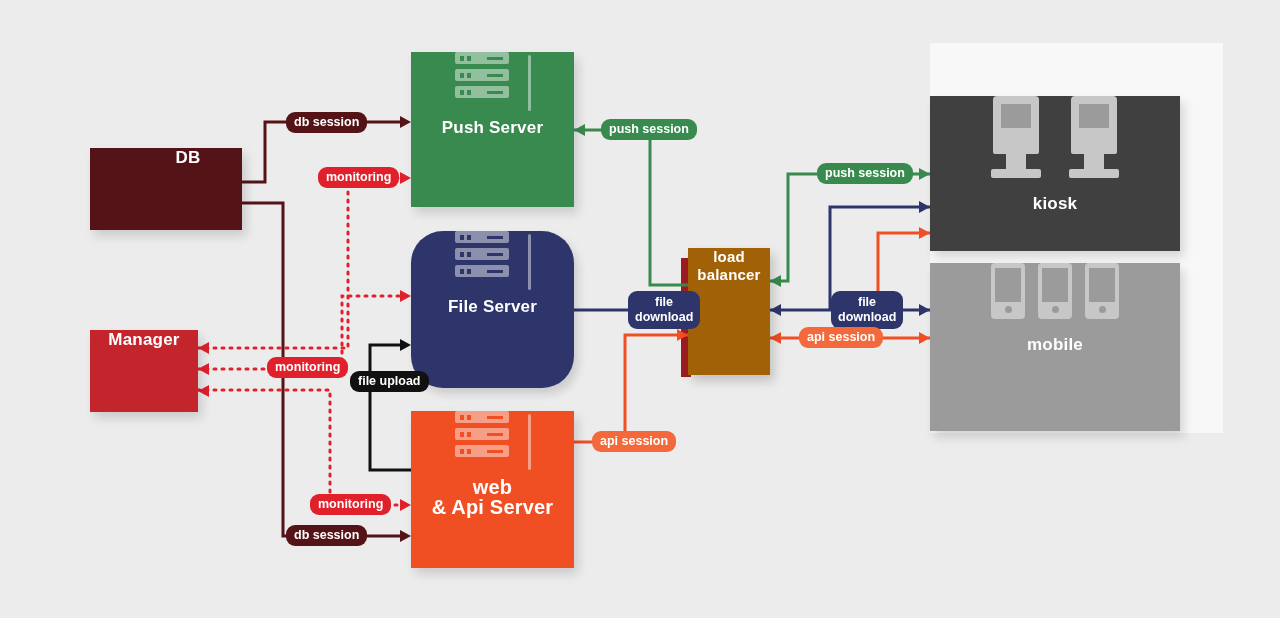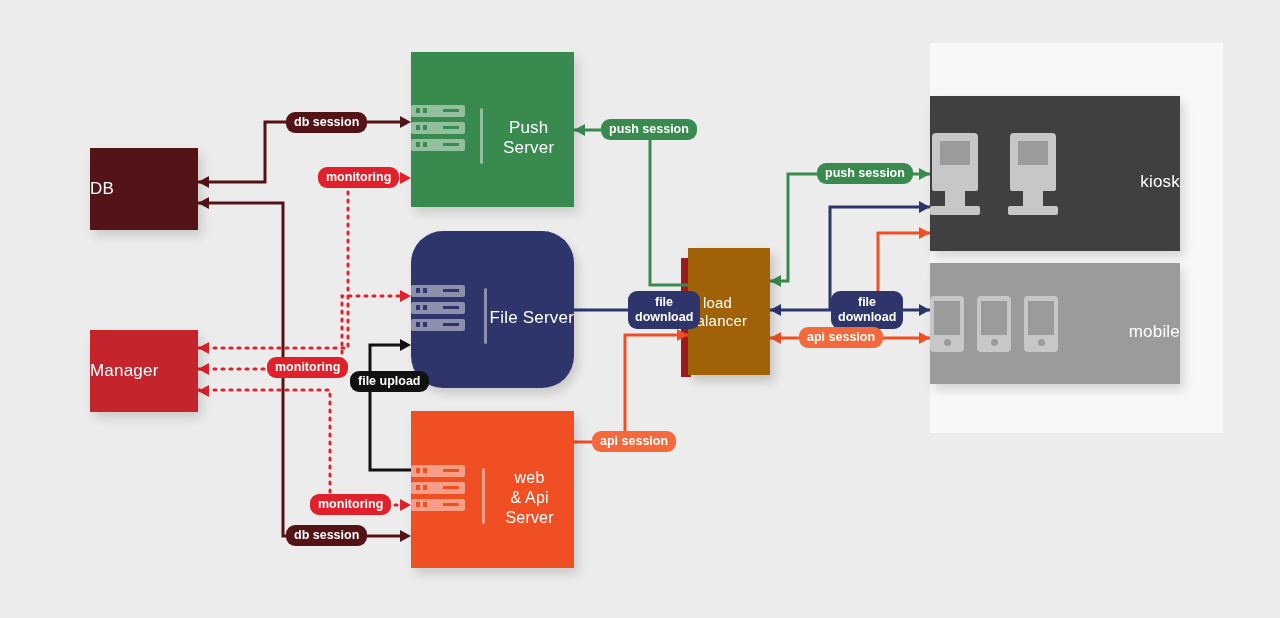--- a/index.html
+++ b/index.html
@@ -8,38 +8,38 @@
     background:#ececec;
   }
   #stage {
     position:relative; width:1280px; height:618px;
     background:#ececec; overflow:hidden;
   }
   
   #client-panel { position:absolute; left:930px; top:43px; width:293px; height:390px; background:#f8f8f8; z-index:0; }
   #lb-shadow { position:absolute; left:681px; top:258px; width:10px; height:119px; background:#9e1c20; z-index:1; }
   #wires { position:absolute; left:0; top:0; z-index:2; }
-  .node { position:absolute; z-index:3; color:#fff; font-weight:normal;
-          display:flex; flex-direction:row; align-items:center; justify-content:space-between;
+  .node { position:absolute; z-index:3; color:#fff; font-weight:bold;
+          display:flex; flex-direction:column; align-items:center; justify-content:flex-start;
           box-shadow:4px 6px 10px rgba(0,0,0,.14); }
   .lbl { position:absolute; z-index:4; color:#fff; font-weight:bold; font-size:12.5px;
          line-height:15px; padding:3px 8px; white-space:nowrap; text-align:center;border-radius:9px; }
   .lbl.two { white-space:normal; width:58px; padding:4px 7px;margin-left:44px; }
   .node-label { white-space:pre-line; text-align:center; font-size:17px; line-height:20px; letter-spacing:.2px; }
   
-  #n-db      { left:90px;  top:148px; width:108px; height:82px;  background:#541317; }
+  #n-db      { left:90px;  top:148px; width:108px; height:82px;  background:#541317;padding-left:44px; }
   #n-manager { left:90px;  top:330px; width:108px; height:82px;  background:#c4242c; }
   #n-push    { left:411px; top:52px;  width:163px; height:155px; background:#398a4f; --bg:#398a4f; }
   #n-file    { left:411px; top:231px; width:163px; height:157px; background:#2e356b;border-radius:32px; --bg:#2e356b; }
   #n-web     { left:411px; top:411px; width:163px; height:157px; background:#f04f23; --bg:#f04f23; }
   #n-lb      { left:688px; top:248px; width:82px;  height:127px; background:#a16207; box-shadow:4px 6px 10px rgba(0,0,0,.18); }
   #n-lb .node-label { font-size:15px; line-height:18px; }
   #n-kiosk   { left:930px; top:96px;  width:250px; height:155px; background:#404040; }
-  #n-mobile  { left:930px; top:263px; width:250px; height:121px; background:#9b9b9b; }
-  #n-web .node-label { font-size:16px; }
+  #n-mobile  { left:930px; top:263px; width:250px; height:168px; background:#9b9b9b; }
+  #n-web .node-label { font-size:20px; }
   .node .node-label { margin-top:16px; }
   #n-db .node-label, #n-manager .node-label, #n-lb .node-label { margin-top:0; }
   
   .srv { position:relative; width:66px; height:50px; padding-right:10px; }
   .srv .bar { width:54px; height:12px; border-radius:2px; background:rgba(255,255,255,.45);
               margin-bottom:5px; display:flex; align-items:center; }
   .srv .dot { width:4px; height:5px; margin-left:5px; background:var(--bg); }
   .srv .dot + .dot { margin-left:3px; }
   .srv .slot { width:16px; height:3px; margin-left:auto; margin-right:6px; background:var(--bg); }
   .srv .rail { position:absolute; right:0; top:3px; width:3px; height:56px; border-radius:2px; background:rgba(255,255,255,.45); }

